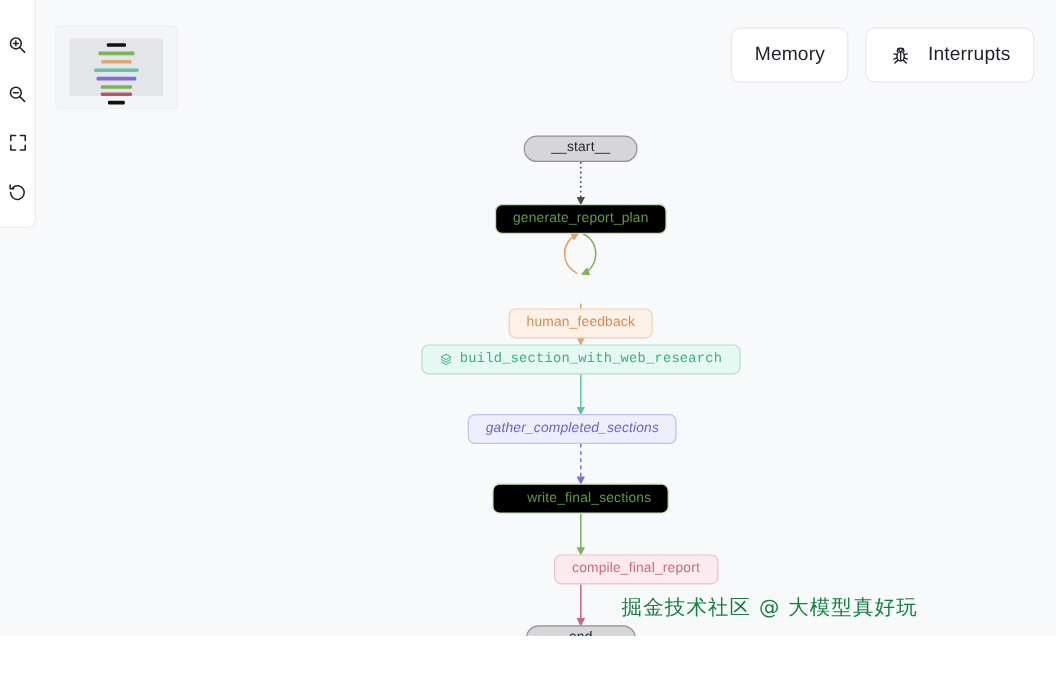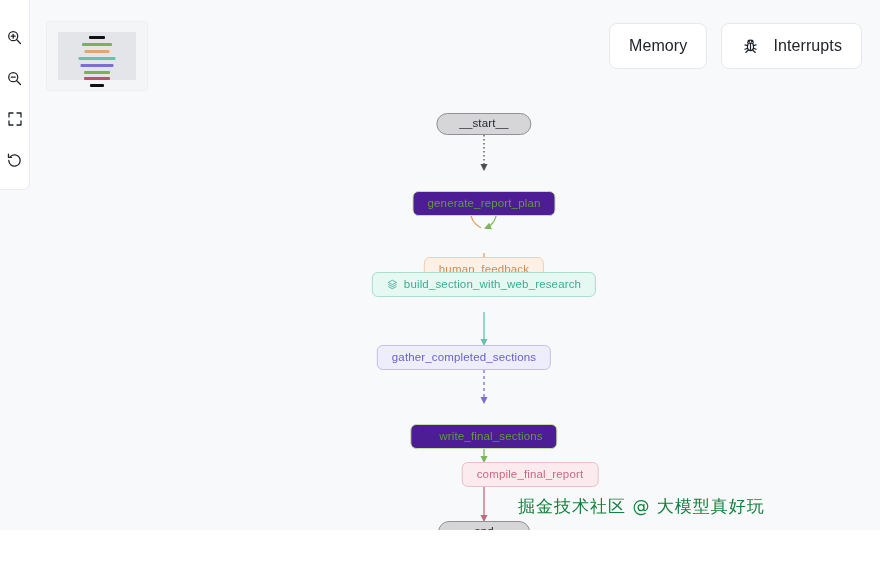--- a/index.html
+++ b/index.html
@@ -139,21 +139,21 @@
   }
 
   .op {
     height: 25px;
     padding: 0 14px;
     border-radius: 6px;
     border-width: 1px;
     border-style: solid;
   }
 
-  .n-green  { background:#4c1d95; border-color:#c2e0a8; color:#5f9c42;margin-top:21px; }
+  .n-green  { background:#000000; border-color:#c2e0a8; color:#5f9c42; }
   .n-orange { background:#fdf1e7; border-color:#f3cdae; color:#d08b53; }
   .n-teal   { background:#e6f8f2; border-color:#a9dfcd; color:#3bad91; }
   .n-purple { background:#eeedfb; border-color:#c3c0ea; color:#6b61c9; }
   .n-pink   { background:#fbeaee; border-color:#e9bfca; color:#c96a82;margin-left:46px; }
 
   .node-icon { display:flex; align-items:center; }
 
   
   #watermark {
     position: absolute;
@@ -282,31 +282,31 @@
     <div id="nodes">
         <div class="node term" style="left: 484px; top: 113px;">
           <span class="lbl">__start__</span>
         </div>
         <div class="node op n-green" style="left: 484px; top: 170px;">
           <span class="lbl">generate_report_plan</span>
         </div>
         <div class="node op n-orange" style="left: 484px; top: 228px; margin-top: 29px;">
           <span class="lbl">human_feedback</span>
         </div>
-        <div class="node op n-teal" style="left: 484px; top: 272px;">
+        <div class="node op n-teal" style="left: 484px; top: 287px; font-family: Liberation Mono, monospace;">
           <span class="node-icon">
             <svg width="11" height="11" viewBox="0 0 16 16" fill="none" stroke="currentColor" stroke-width="1.2" stroke-linejoin="round">
               <path d="M8 1.8 14 5 8 8.2 2 5z"></path>
               <path d="M2 8l6 3.2L14 8"></path>
               <path d="M2 11l6 3.2L14 11"></path>
             </svg>
           </span>
           <span class="lbl">build_section_with_web_research</span>
         </div>
-        <div class="node op n-purple" style="left: 464px; top: 345px;">
+        <div class="node op n-purple" style="left: 477px; top: 345px; font-style: italic;">
           <span class="lbl">gather_completed_sections</span>
         </div>
         <div class="node op n-green" style="left: 484px; top: 403px; padding-left: 28px;">
           <span class="lbl">write_final_sections</span>
         </div>
         <div class="node op n-pink" style="left: 484px; top: 462px;">
           <span class="lbl">compile_final_report</span>
         </div>
         <div class="node term" style="left: 484px; top: 521px;">
           <span class="lbl">__end__</span>

